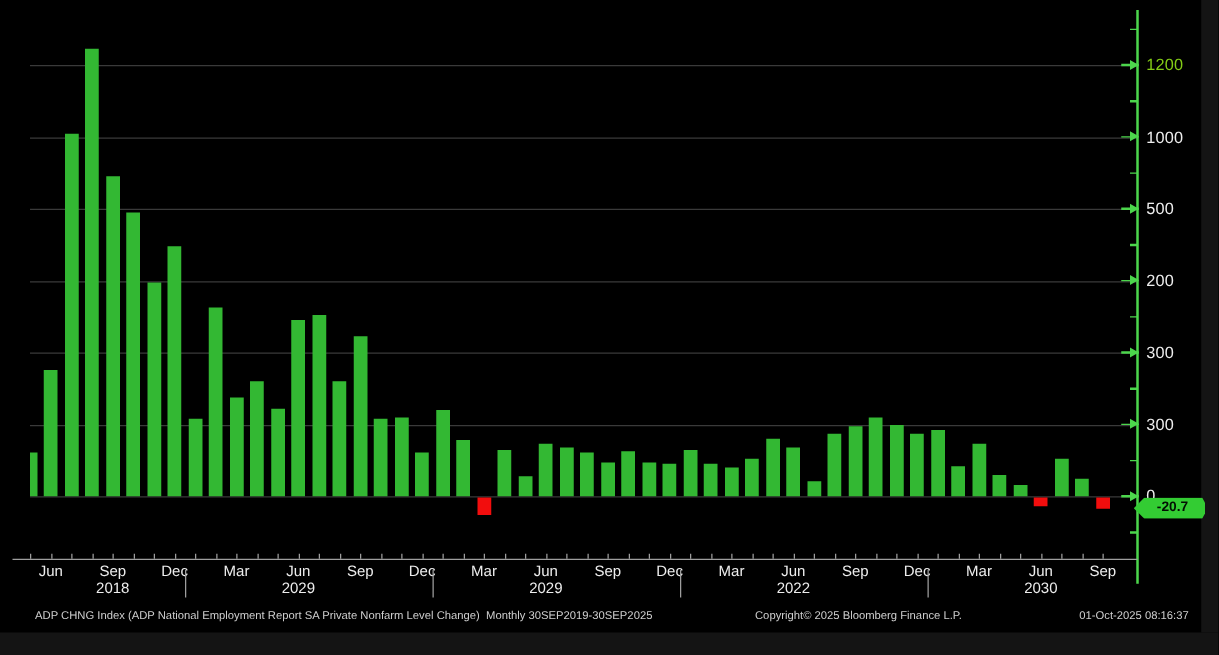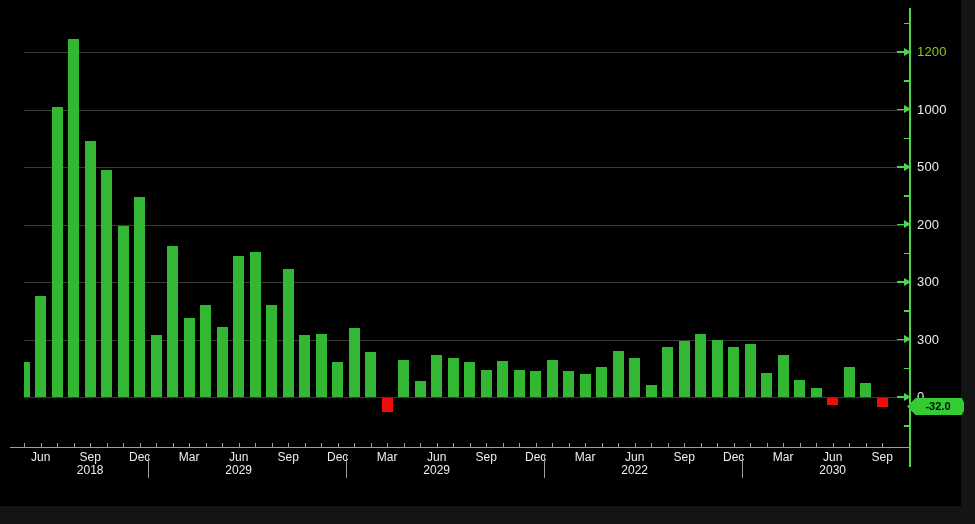--- a/index.html
+++ b/index.html
@@ -221,19 +221,24 @@
       <div class="yearlab" style="left: 614.7px; top: 463px; color: rgb(237, 237, 237);">2022</div>
       <div class="yearlab" style="left: 812.7px; top: 463px; color: rgb(237, 237, 237);">2030</div>
       <div class="yeardiv" style="left: 147.95px; top: 456px; background: rgb(158, 158, 158);"></div>
       <div class="yeardiv" style="left: 345.95px; top: 456px; background: rgb(158, 158, 158);"></div>
       <div class="yeardiv" style="left: 543.95px; top: 456px; background: rgb(158, 158, 158);"></div>
       <div class="yeardiv" style="left: 741.95px; top: 456px; background: rgb(158, 158, 158);"></div>
     </div>
 
 
   <div id="badge" style="background: rgb(51, 204, 51); color: rgb(3, 16, 3); top: 398px;">
-    <span>-32.0</span>
+    <span>-20.7</span>
   </div>
 
+  <div id="footer" style="color: rgb(207, 207, 207);">
+    <span style="left:28px;">ADP CHNG Index (ADP National Employment Report SA Private Nonfarm Level Change)  Monthly 30SEP2019-30SEP2025</span>
+    <span style="left:604px;">Copyright© 2025 Bloomberg Finance L.P.</span>
+    <span style="right:24px;">01-Oct-2025 08:16:37</span>
+  </div>
 
   <div class="band" style="left:0;top:506px;width:975px;height:18px;"></div>
   <div class="band" style="left:961px;top:0;width:14px;height:506px;"></div>
 </div>
 
 </body></html>

